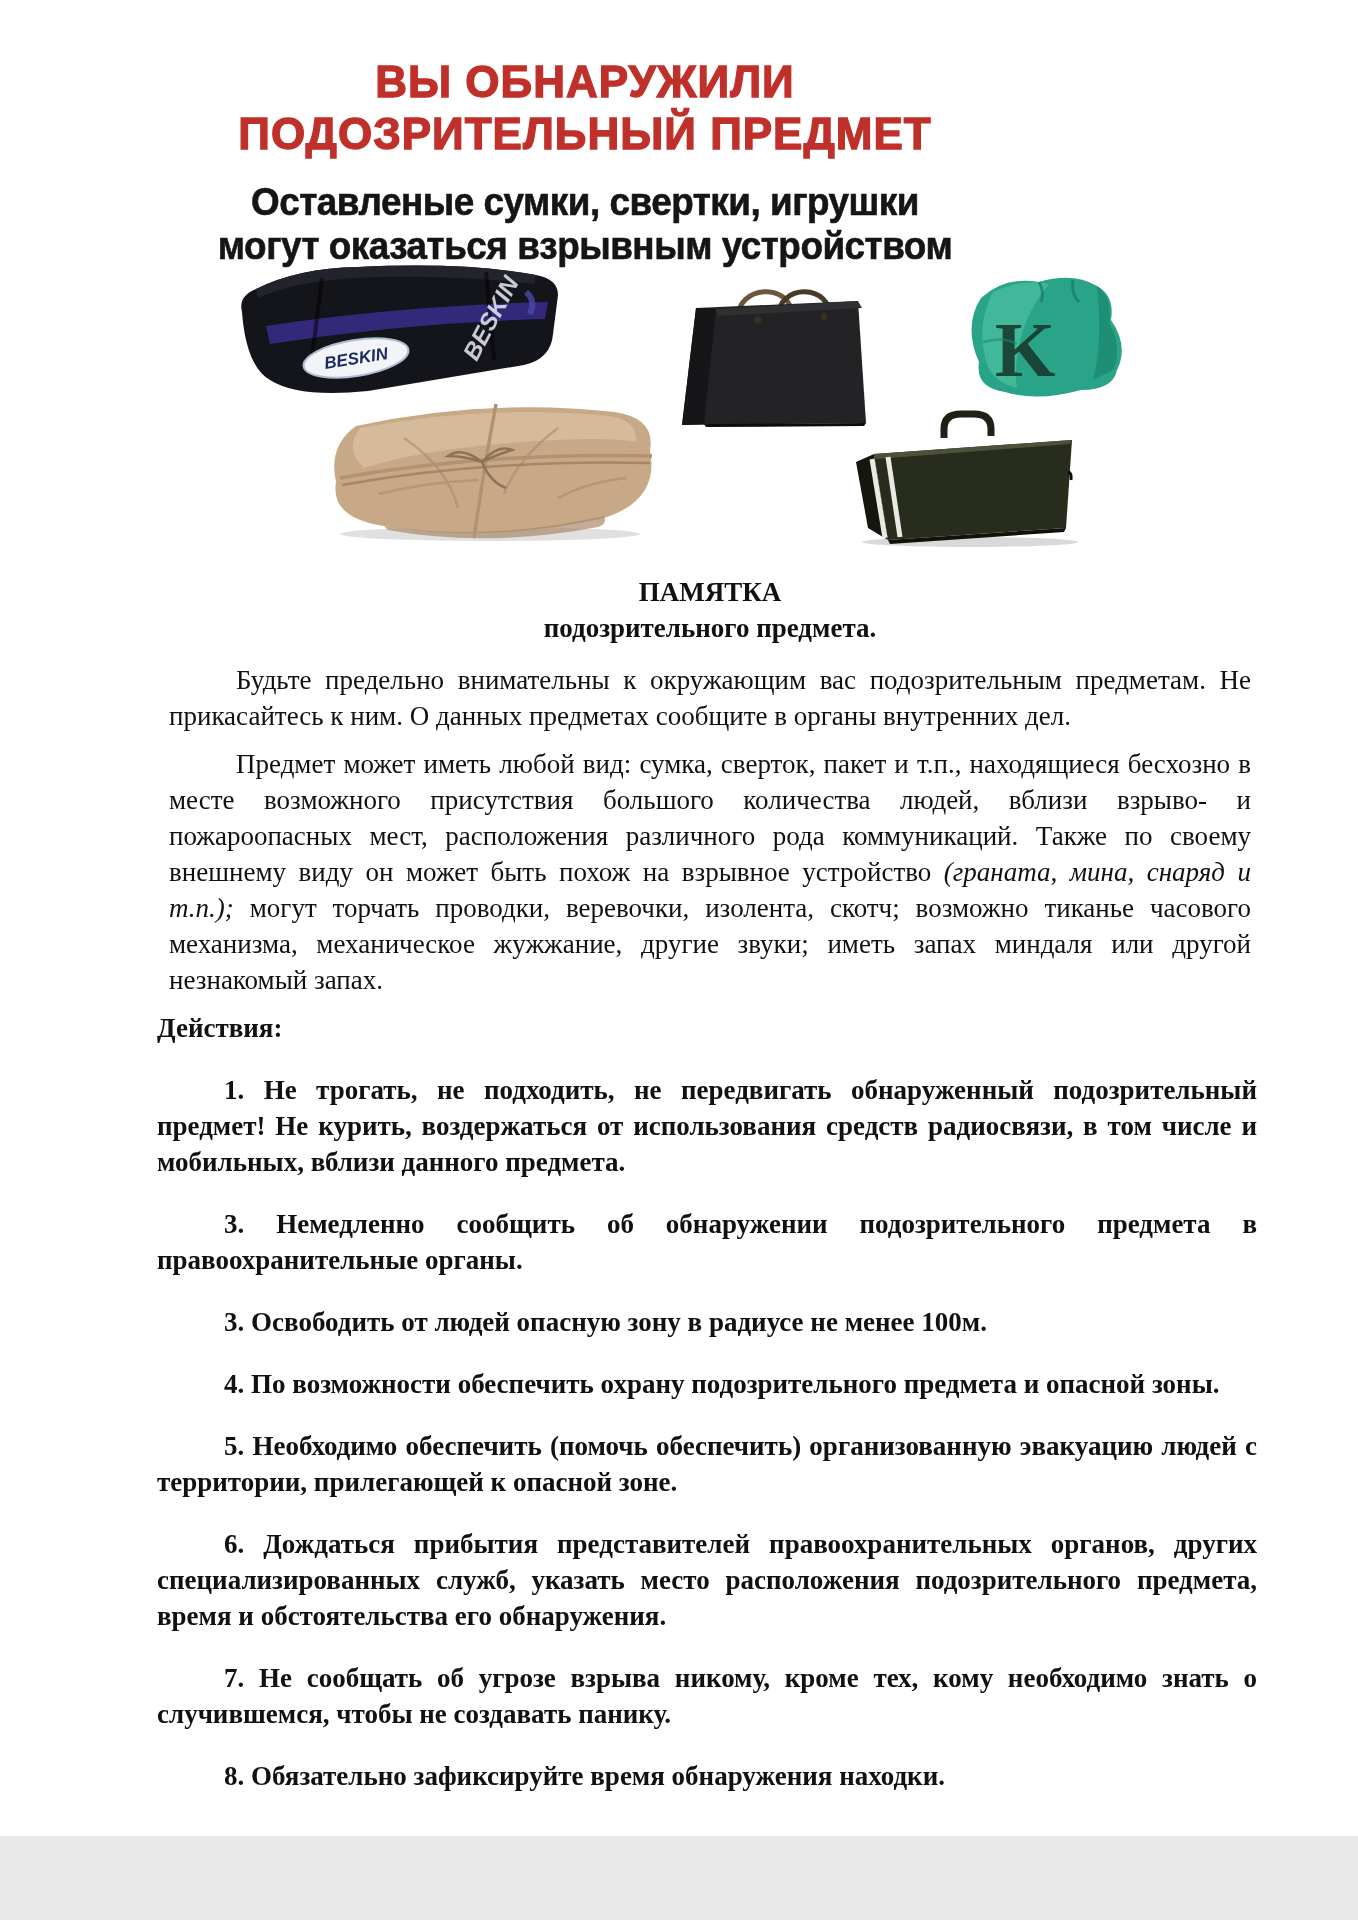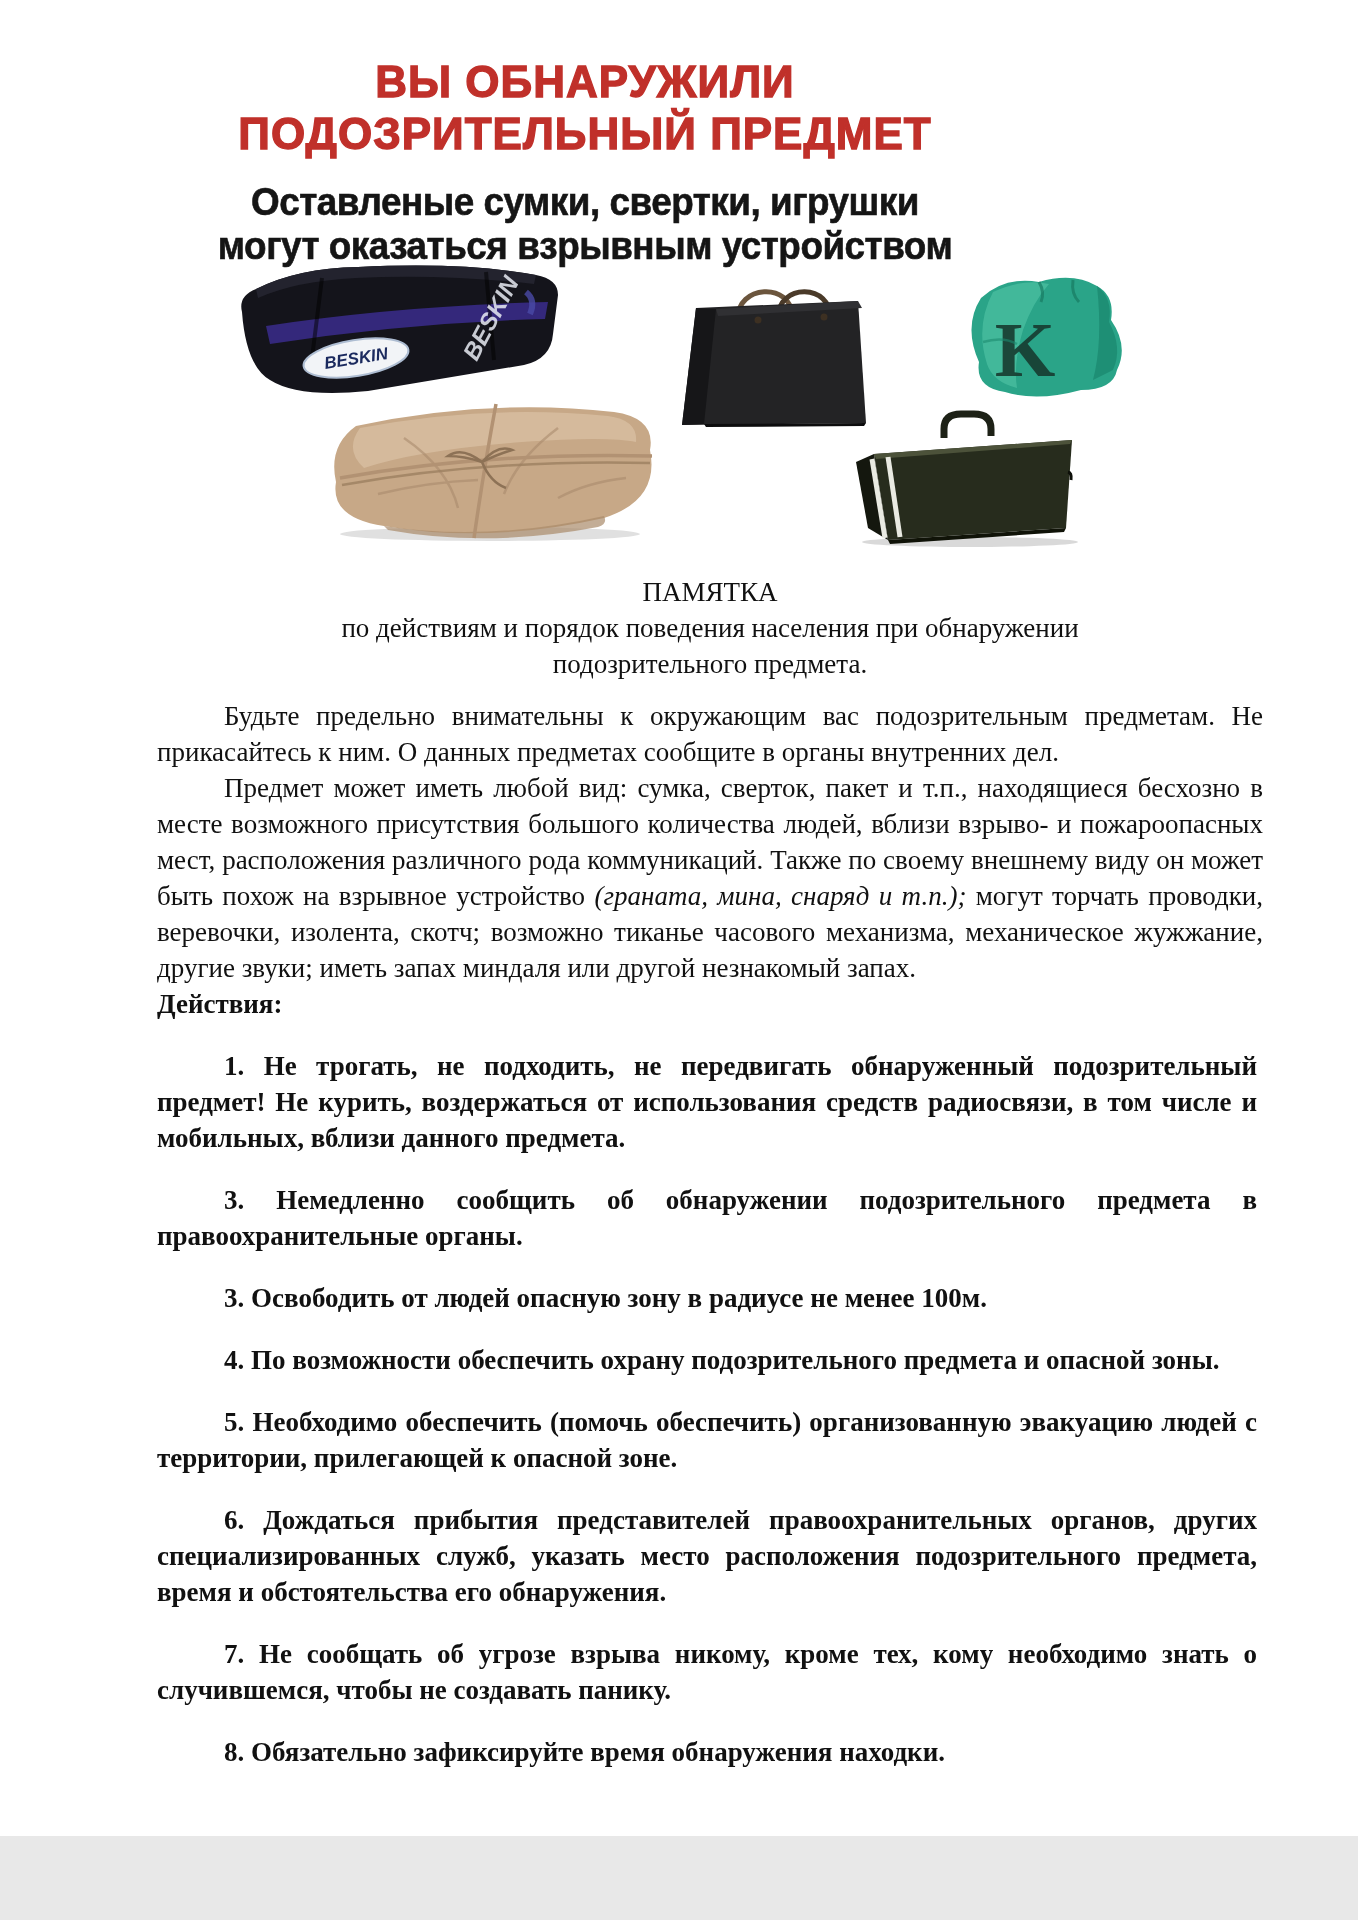--- a/index.html
+++ b/index.html
@@ -48,24 +48,24 @@
   .illu-briefcase{left:848px;top:410px;width:240px;height:138px;}
   
   .memo{
     position:absolute;
     left:157px;top:574px;width:1106px;
     font-size:27px;line-height:36px;
     text-align:justify;
   }
   .memo-heading{
     text-align:center;
-    font-weight:400;
+    font-weight:700;
     margin-bottom:16px;
   }
-  .para{margin:0;text-indent:67px;}
+  .para{margin:12px;text-indent:67px;}
   .para .it{font-style:italic;}
   .actions-heading{
     margin:0;font-weight:700;text-indent:0;
   }
   .action{
     margin:26px 6px 0 0;
     font-weight:700;
     text-indent:67px;
   }
 </style>
@@ -151,21 +151,20 @@
       <path d="M24,49 L37,128" stroke="#e9eae2" stroke-width="5"></path>
       <path d="M40,47 L52,127" stroke="#e9eae2" stroke-width="5"></path>
       <path d="M220,62 q4,1 3,8" stroke="#0d0f09" stroke-width="3" fill="none"></path>
       <polygon points="40,130 218,118 216,122 42,134" fill="#101308"></polygon>
     </svg>
   </div>
 
   <main class="memo">
     <div class="memo-heading">
       <div>ПАМЯТКА</div>
-      <div>по действиям и порядок поведения населения при обнаружении</div>
       <div>подозрительного предмета.</div>
     </div>
 
     <p class="para"><span>Будьте предельно внимательны к окружающим вас подозрительным предметам. Не прикасайтесь к ним. О данных предметах сообщите в органы внутренних дел.</span></p>
 
     <p class="para"><span>Предмет может иметь любой вид: сумка, сверток, пакет и т.п., находящиеся бесхозно в месте возможного присутствия большого количества людей, вблизи взрыво- и пожароопасных мест, расположения различного рода коммуникаций. Также по своему внешнему виду он может быть похож на взрывное устройство </span><span class="it">(граната, мина, снаряд и т.п.);</span><span> могут торчать проводки, веревочки, изолента, скотч; возможно тиканье часового механизма, механическое жужжание, другие звуки; иметь запах миндаля или другой незнакомый запах.</span></p>
 
     <p class="actions-heading">Действия:</p>
 
     <p class="action">1. Не трогать, не подходить, не передвигать обнаруженный подозрительный предмет! Не курить, воздержаться от использования средств радиосвязи, в том числе и мобильных, вблизи данного предмета.</p>

